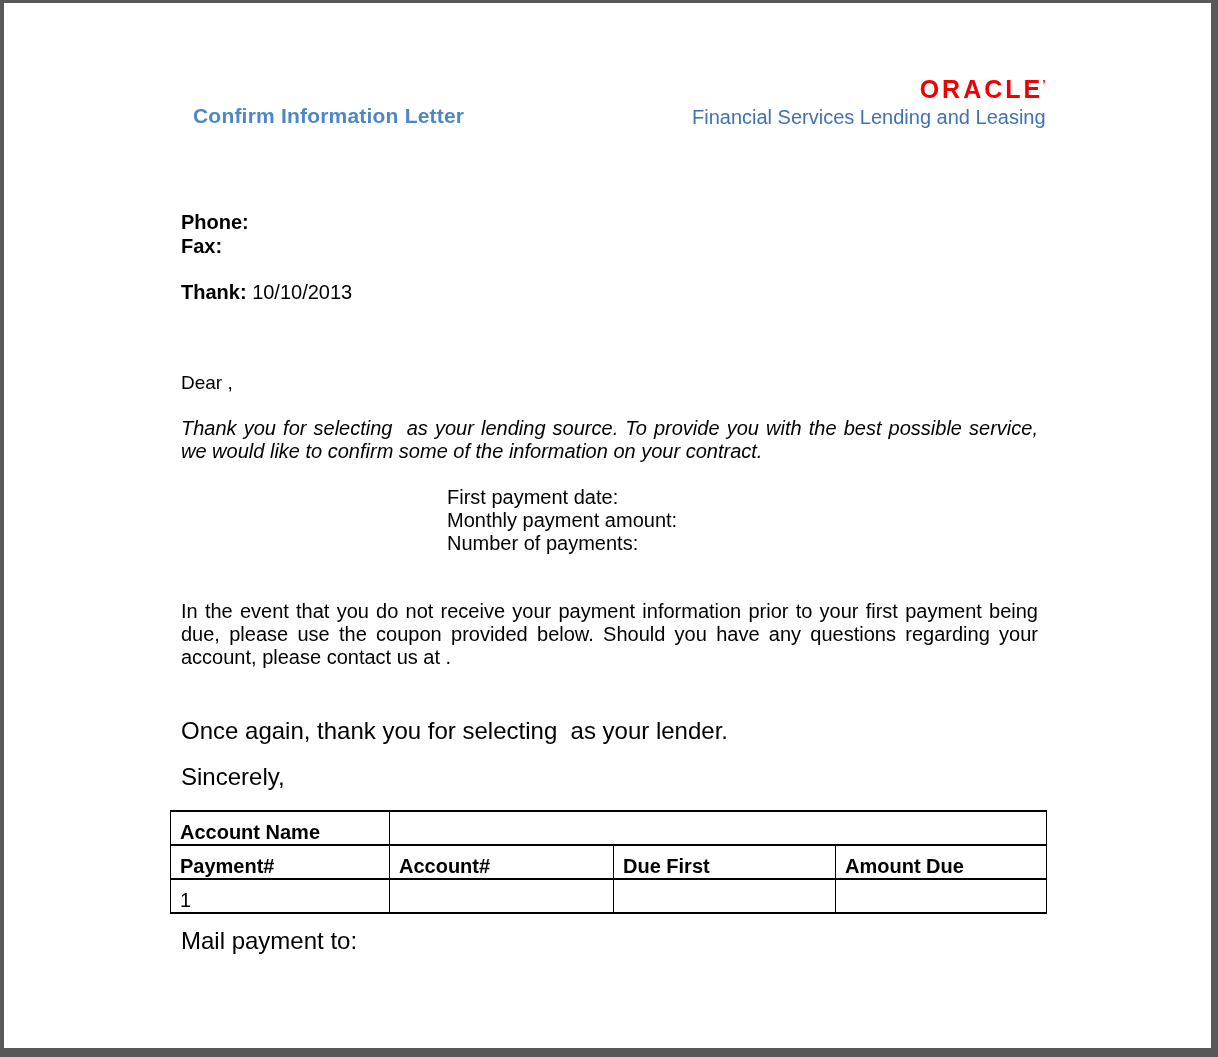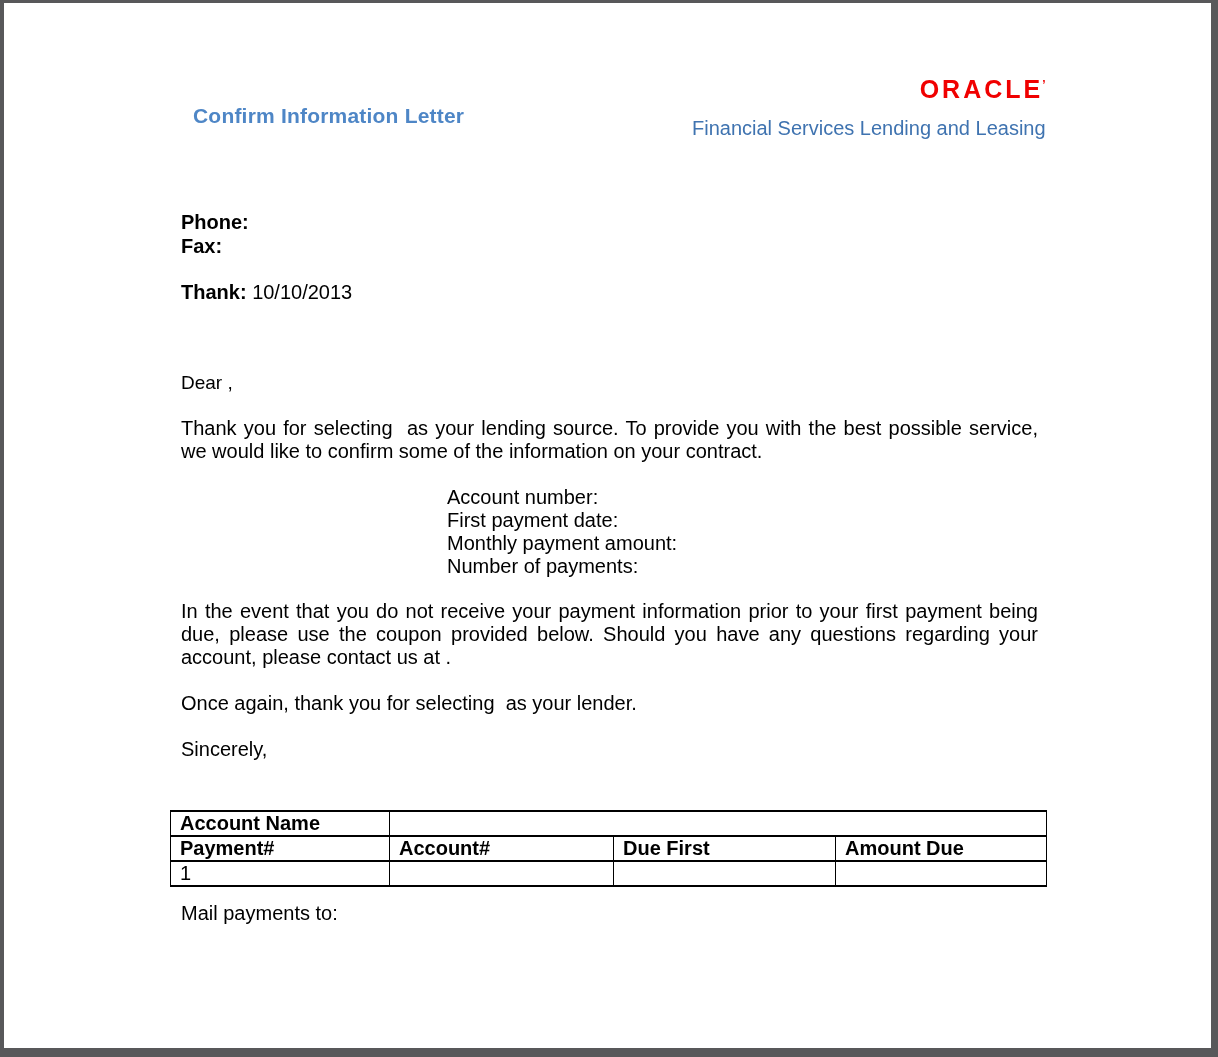--- a/index.html
+++ b/index.html
@@ -20,48 +20,48 @@
     letter-spacing:0.2px;
     margin-left:12px;
   }
   .brand{left:664px;top:70px;}
   .oracle-logo{
     font-size:25px;font-weight:bold;color:#f00000;
     letter-spacing:3px;line-height:25px;white-space:nowrap;text-align:right;
   }
   .oracle-reg{font-size:12px;vertical-align:super;letter-spacing:0;margin-left:-1px;}
   .tagline{
-    font-size:20px;color:#3f73b0;margin-left:24px;margin-top:15px;
+    font-size:20px;color:#3f73b0;margin-left:24px;margin-top:4px;
     white-space:nowrap;
   }
   .contact{left:177px;top:207px;line-height:24px;font-size:20px;}
   .date-line{left:177px;top:277px;line-height:24px;font-size:20px;}
   .b{font-weight:bold;}
   .salutation{left:177px;top:368px;line-height:24px;font-size:19px;}
   .para{
     left:177px;width:857px;margin:0;
     font-size:20px;line-height:23px;
     text-align:justify;
   }
-  .p1{top:414px;}
+  .p1{top:414px;font-style:italic;}
   .account-block{left:443px;top:483px;font-size:20px;line-height:23px;}
   .p2{top:597px;}
-  .single{font-size:20px;line-height:24px;}
+  .single{font-size:24px;line-height:24px;margin-top:28px;}
   .p3{left:177px;top:688px;}
   .p4{left:177px;top:734px;}
   table.coupon{
     left:166px;top:807px;width:876px;
     border-collapse:collapse;table-layout:fixed;
     position:absolute;
     font-size:20px;
   }
   table.coupon td{
     border-left:1px solid #000;border-right:1px solid #000;
     border-top:2px solid #000;border-bottom:2px solid #000;
-    height:22px;padding:0 0 0 9px;
+    height:22px;padding:9px 0 0 9px;
     overflow:hidden;white-space:nowrap;
     vertical-align:middle;
   }
   .mail-to{left:177px;top:898px;}
 </style>
 </head>
 <body>
 
 <div class="page">
 
@@ -77,21 +77,20 @@
     <div><span class="b">Fax:</span> <span></span></div>
   </div>
 
   <div class="abs date-line"><span class="b">Thank:</span> <span>10/10/2013</span></div>
 
   <div class="abs salutation">Dear ,</div>
 
   <p class="abs para p1">Thank you for selecting&nbsp; as your lending source. To provide you with the best possible service, we would like to confirm some of the information on your contract.</p>
 
   <div class="abs account-block">
-    <div>Account number:</div>
     <div>First payment date:</div>
     <div>Monthly payment amount:</div>
     <div>Number of payments:</div>
   </div>
 
   <p class="abs para p2">In the event that you do not receive your payment information prior to your first payment being due, please use the coupon provided below. Should you have any questions regarding your account, please contact us at .</p>
 
   <div class="abs single p3">Once again, thank you for selecting&nbsp; as your lender.</div>
 
   <div class="abs single p4">Sincerely,</div>
@@ -116,15 +115,15 @@
       </tr>
       <tr>
         <td>1</td>
         <td></td>
         <td></td>
         <td></td>
       </tr>
     </tbody>
   </table>
 
-  <div class="abs single mail-to">Mail payments to:</div>
+  <div class="abs single mail-to">Mail payment to:</div>
 
 </div>
 
 </body></html>

